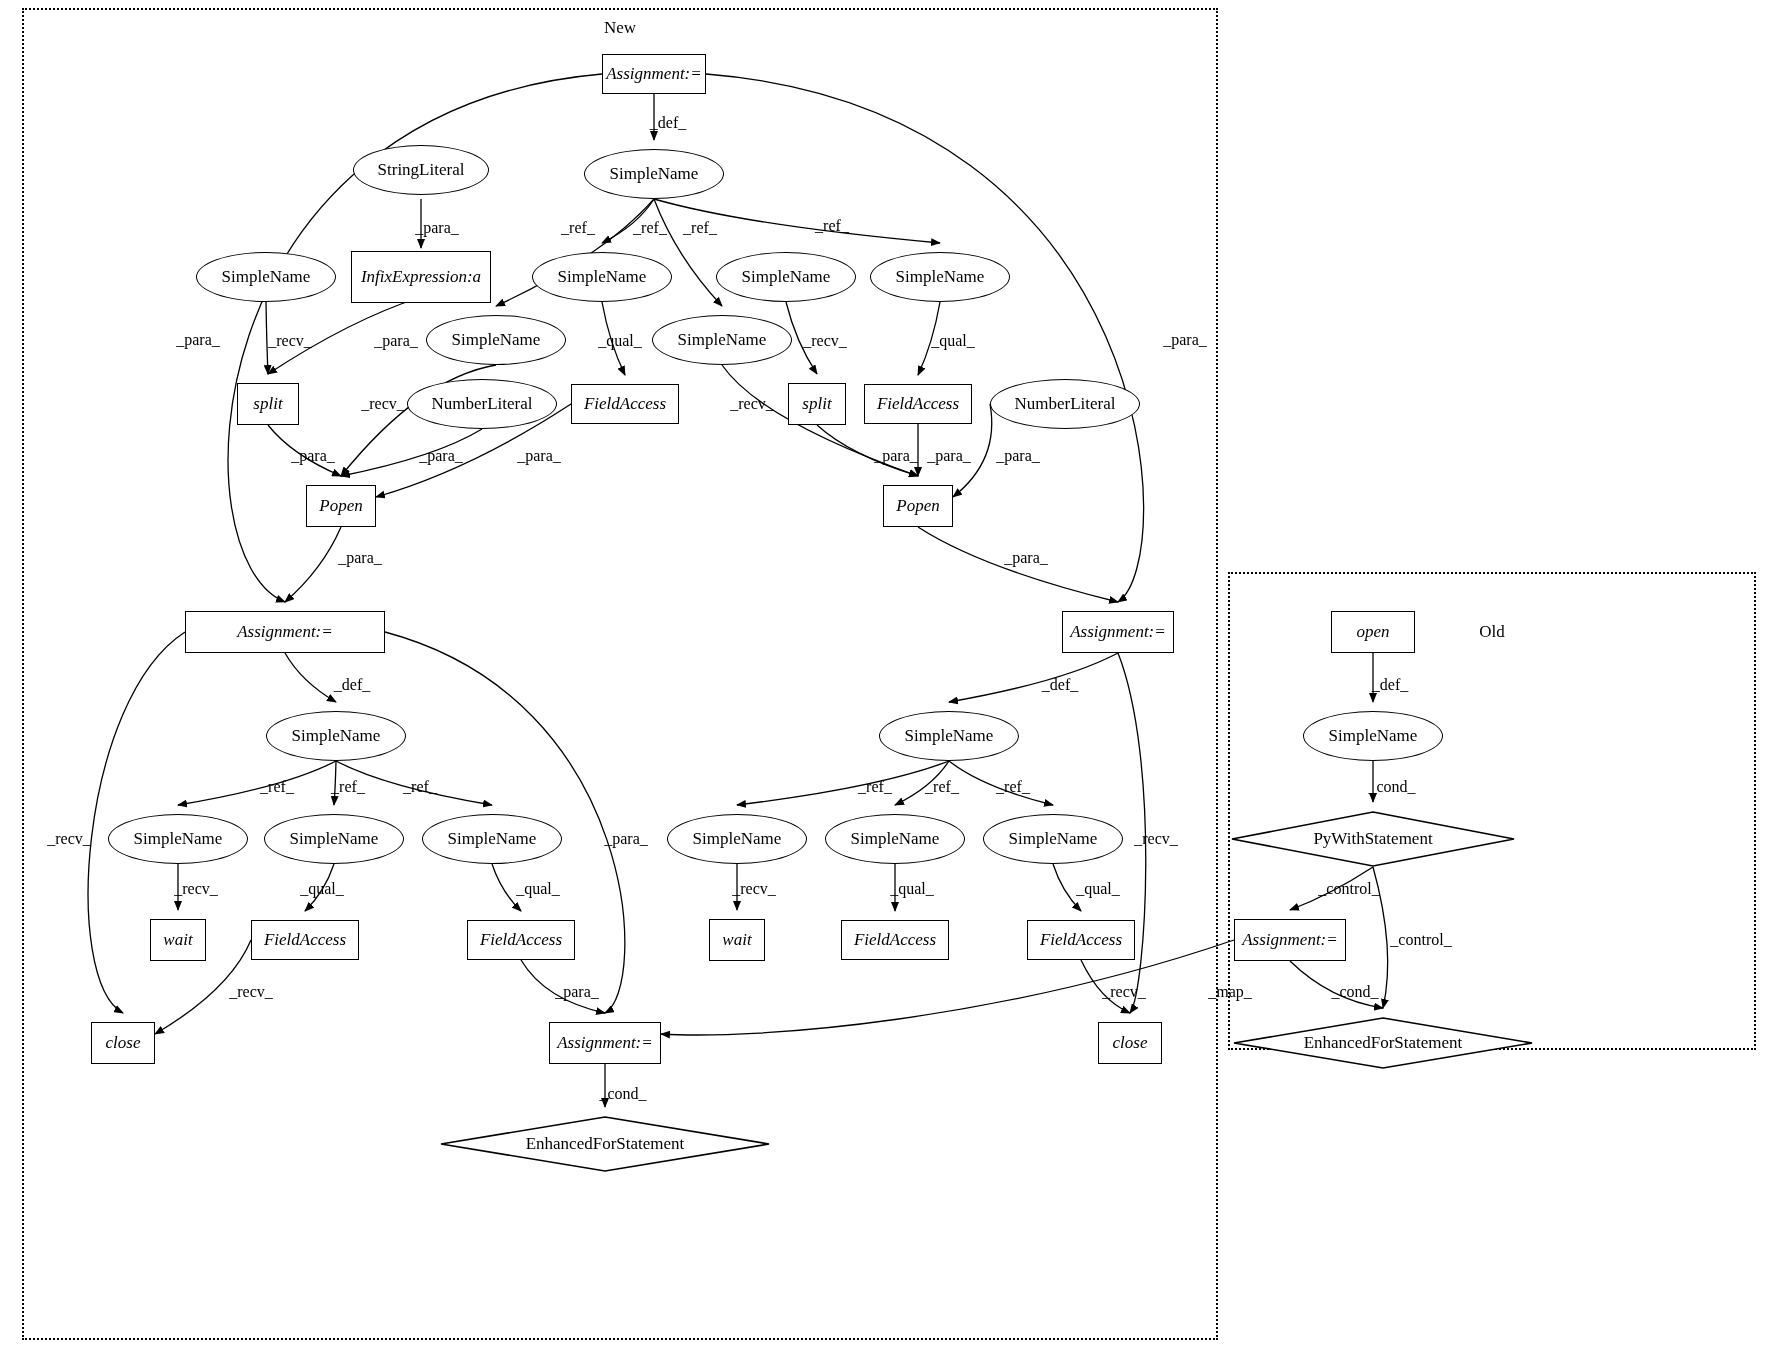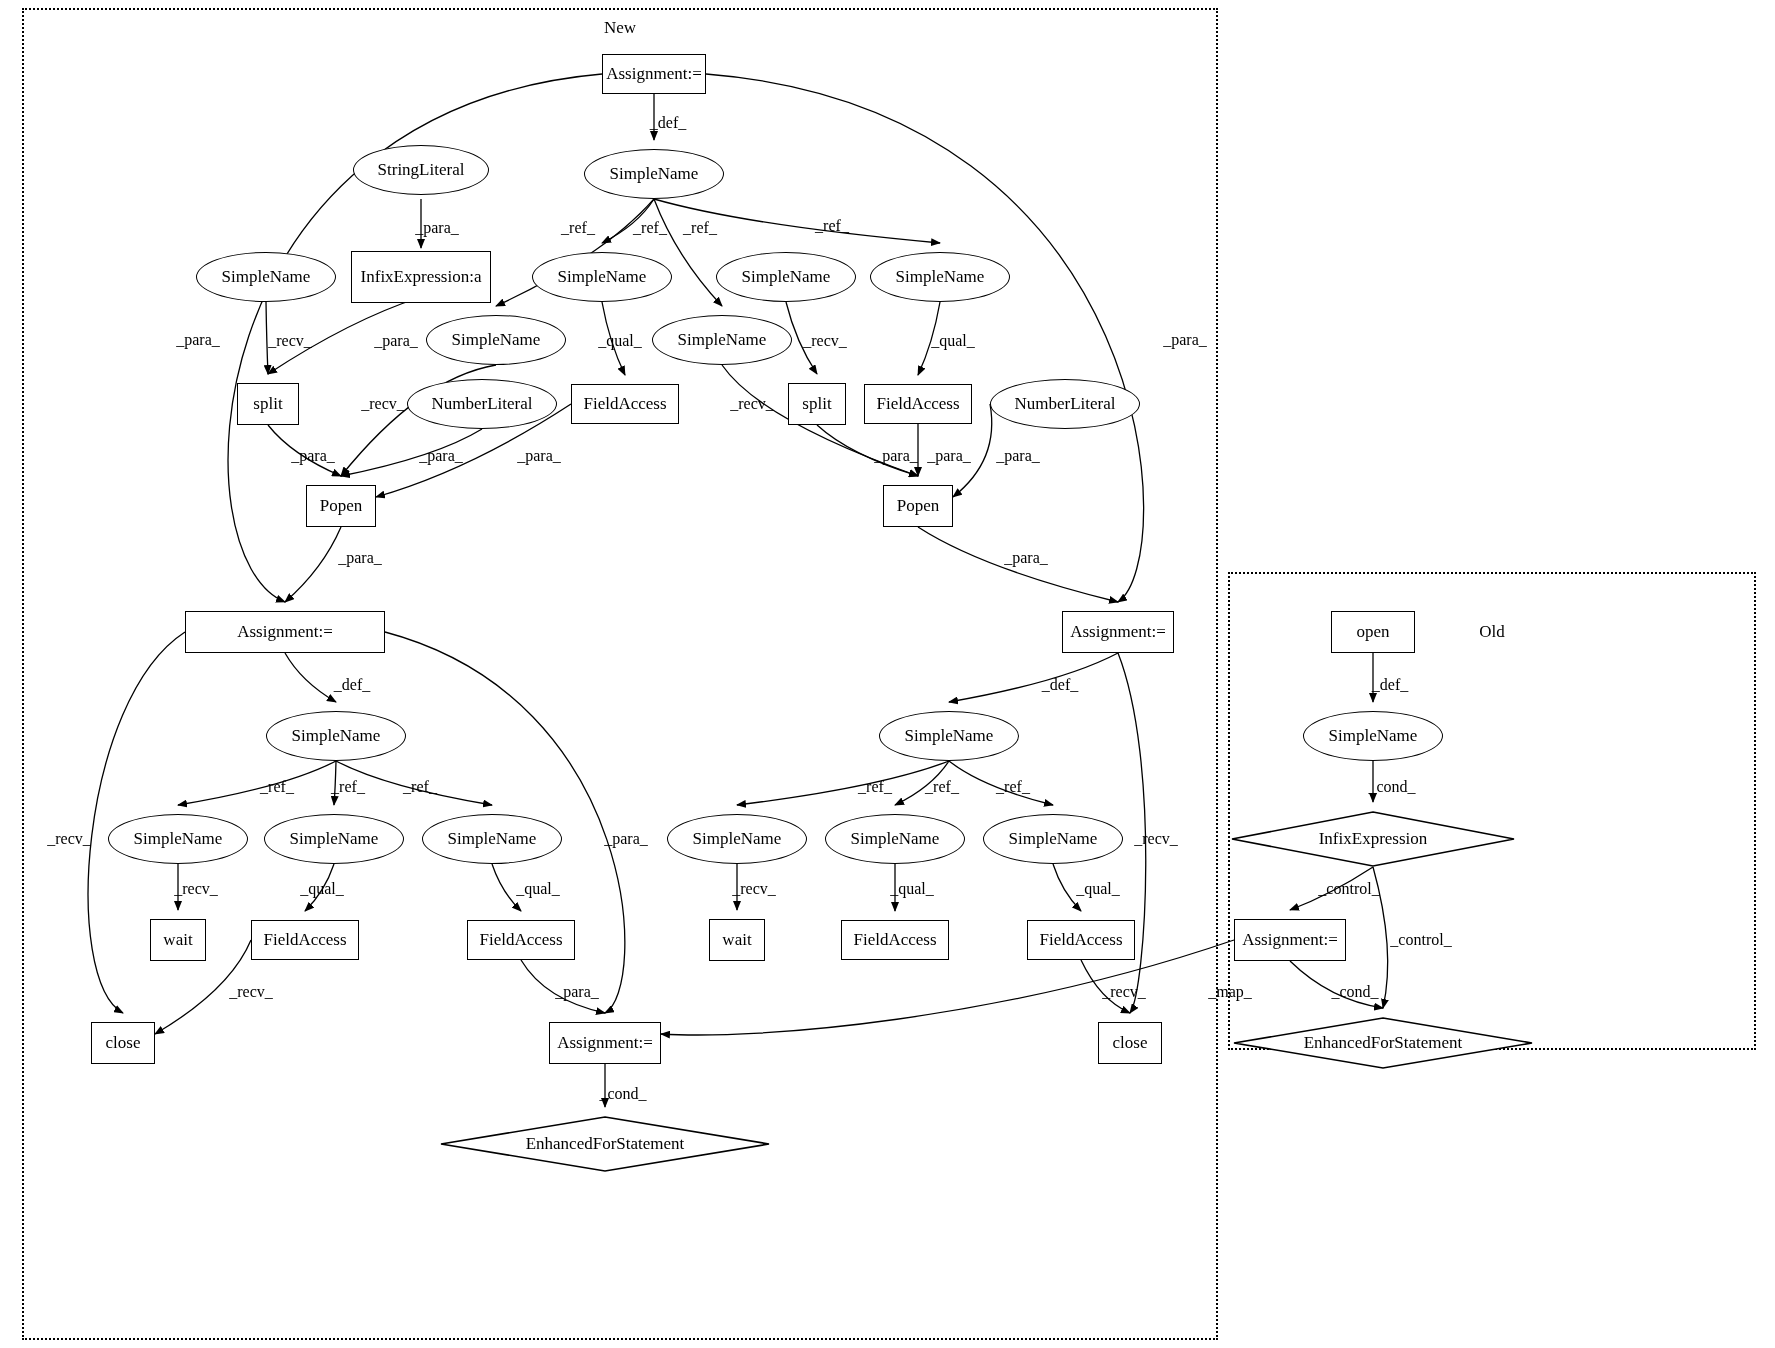--- a/index.html
+++ b/index.html
@@ -5,21 +5,21 @@
   html,body{margin:0;padding:0;background:#ffffff;}
   #stage{position:relative;width:1775px;height:1348px;background:#fff;
          font-family:"Liberation Serif","DejaVu Serif",serif;}
   svg#wires{position:absolute;left:0;top:0;width:1775px;height:1348px;overflow:visible;}
   .cluster{position:absolute;border:2px dotted #000;box-sizing:border-box;}
   .cluster-title{position:absolute;font-size:17px;color:#000;white-space:nowrap;
                  transform:translateX(-50%);}
   .node{position:absolute;display:flex;align-items:center;justify-content:center;
         box-sizing:border-box;font-size:17px;color:#000;white-space:nowrap;
         transform:translate(-50%,-50%);background:#fff;}
-  .node.box{border:1.3px solid #000;}
+  .node.box{border:1.3px solid #000;font-style:italic;}
   .node.ellipse{border:1.3px solid #000;border-radius:50%;}
   .node.diamond{border:none;background:transparent;}
   .node.diamond .dshape{position:absolute;left:0;top:0;width:100%;height:100%;}
   .node.diamond .dlabel{position:relative;z-index:2;}
   .elabel{position:absolute;font-size:16px;color:#000;white-space:nowrap;
           transform:translate(-50%,-50%);background:transparent;}
 </style>
 </head>
 <body>
 
@@ -211,21 +211,21 @@
       <div class="node box" style="left: 1373px; top: 632px; width: 84px; height: 42px;">
         <span>open</span>
       </div>
       <div class="node ellipse" style="left: 1373px; top: 736px; width: 140px; height: 50px;">
         <span>SimpleName</span>
       </div>
       <div class="node diamond" style="left: 1373px; top: 839px; width: 284px; height: 56px;">
         <svg class="dshape" viewBox="0 0 284 56" preserveAspectRatio="none">
           <polygon points="142,1 283,28 142,55 1,28" fill="#fff" stroke="#000" stroke-width="1.6" vector-effect="non-scaling-stroke"></polygon>
         </svg>
-        <span class="dlabel">InfixExpression</span>
+        <span class="dlabel">PyWithStatement</span>
       </div>
       <div class="node box" style="left: 1290px; top: 940px; width: 112px; height: 42px;">
         <span>Assignment:=</span>
       </div>
       <div class="node diamond" style="left: 1383px; top: 1043px; width: 300px; height: 52px;">
         <svg class="dshape" viewBox="0 0 300 52" preserveAspectRatio="none">
           <polygon points="150,1 299,26 150,51 1,26" fill="#fff" stroke="#000" stroke-width="1.6" vector-effect="non-scaling-stroke"></polygon>
         </svg>
         <span class="dlabel">EnhancedForStatement</span>
       </div>

